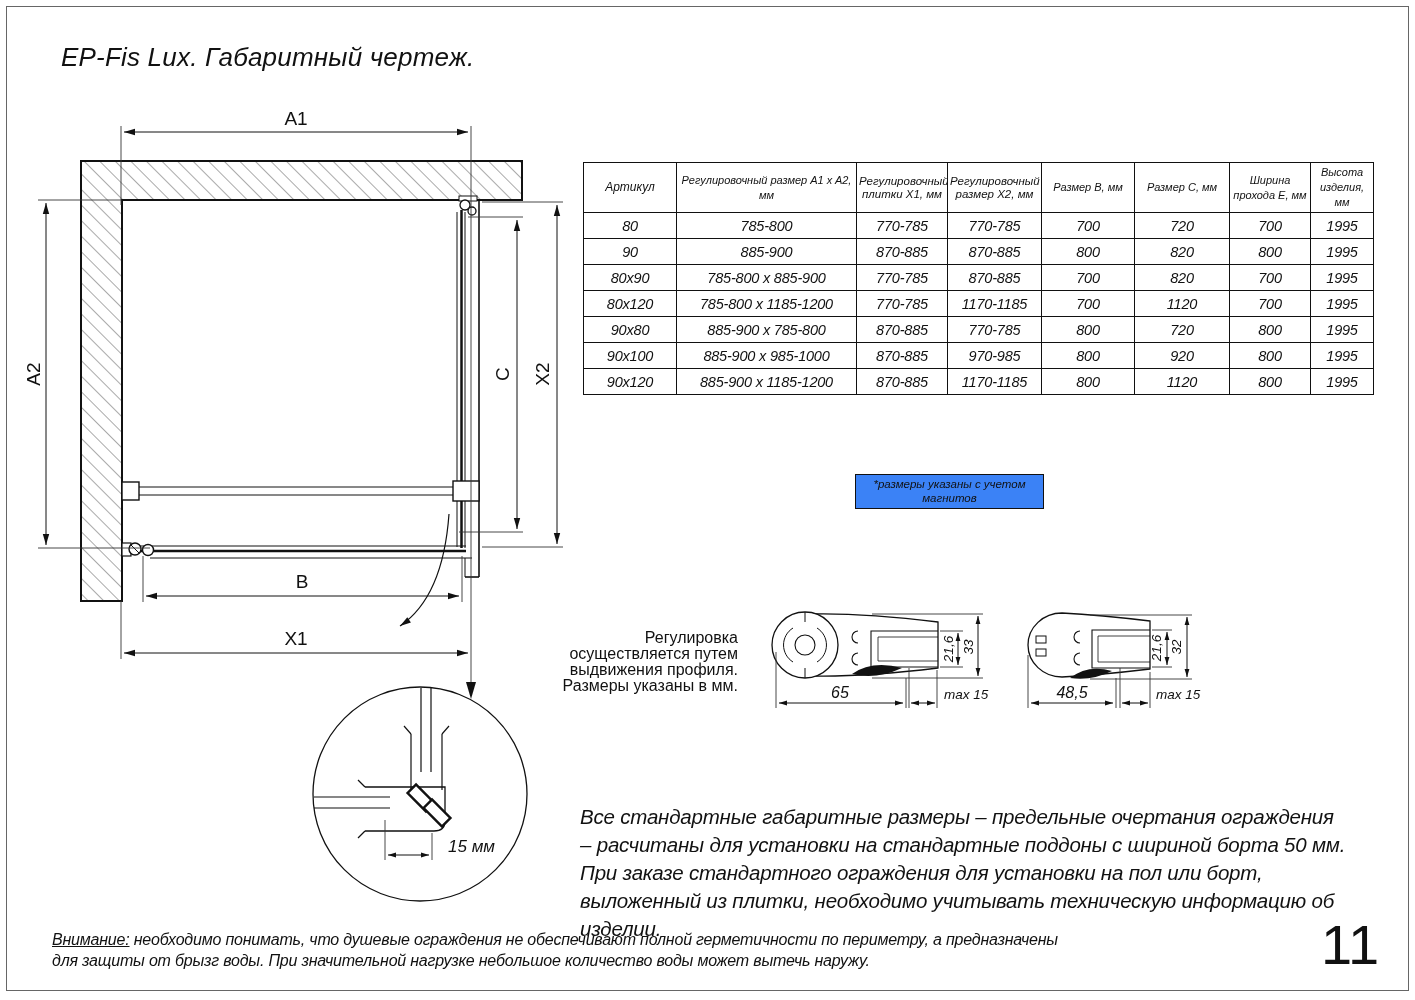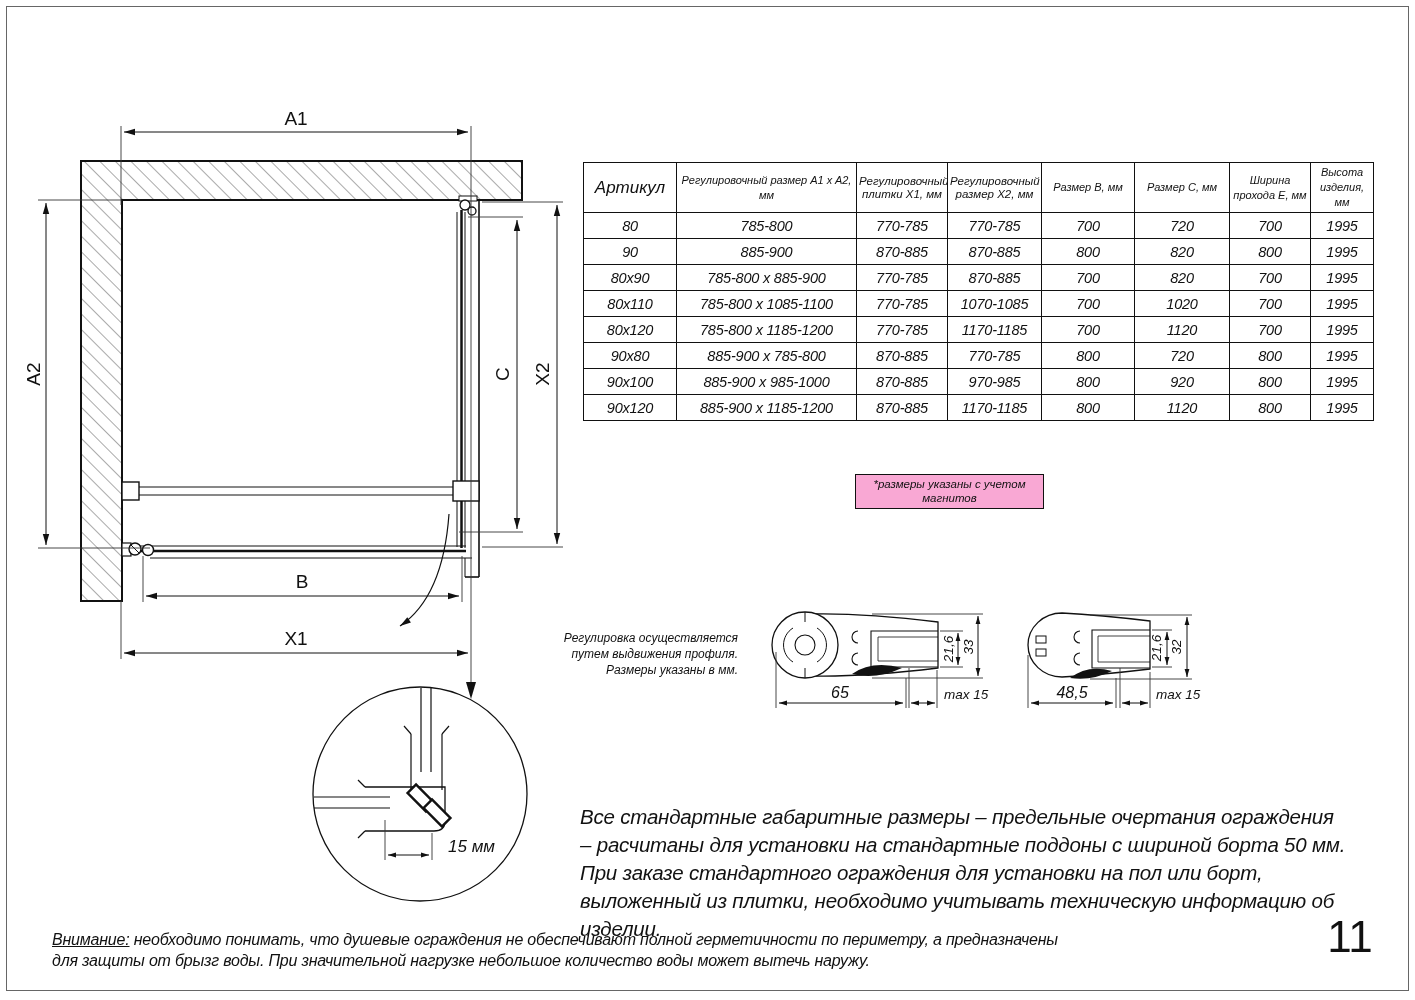--- a/index.html
+++ b/index.html
@@ -15,39 +15,40 @@
   .ds{font-size:13.5px;font-style:italic;}
   
   table.spec{position:absolute;left:583px;top:162px;border-collapse:collapse;table-layout:fixed;
              width:790px;background:#fff;}
   table.spec th,table.spec td{border:1.4px solid #111;text-align:center;vertical-align:middle;
              font-style:italic;font-weight:normal;padding:0 2px;overflow:hidden;}
   table.spec thead tr{height:50px;}
   table.spec tbody tr{height:26px;}
   table.spec th{font-size:11px;line-height:15px;}
   table.spec th.sm{font-size:11.5px;line-height:13px;}
-  table.spec th.art{font-size:17px;font-style:italic;}
+  table.spec th.art{font-size:12px;font-style:italic;}
   table.spec td{font-size:14.5px;letter-spacing:-0.2px;}
-  .footnote{left:855px;top:474px;width:187px;border:1.5px solid #111;background:#f9a8d4;
+  .footnote{left:855px;top:474px;width:187px;border:1.5px solid #111;background:#3b82f6;
             font-size:11.5px;font-style:italic;text-align:center;line-height:14px;padding:2px 0 3px;}
-  .profnote{left:558px;top:630px;width:180px;text-align:right;font-size:12px;font-style:italic;
+  .profnote{left:558px;top:630px;width:180px;text-align:right;font-size:16px;
             line-height:16px;}
   .para{left:580px;top:763px;width:766px;font-size:20.5px;font-style:italic;line-height:28px;
         letter-spacing:-0.2px;margin-top:40px;}
   .warn{left:52px;top:930px;width:1030px;font-size:16px;font-style:italic;line-height:20.5px;
         letter-spacing:-0.2px;}
   .warn .u{text-decoration:underline;}
-  .pagenum{left:1310px;top:912px;width:80px;text-align:center;font-size:44px;}
+  .pagenum{left:1310px;top:912px;width:80px;text-align:center;font-size:56px;}
 </style>
 </head>
 <body>
 
 <div class="page">
   <div class="frame"></div>
 
+  <div class="abs title">EP-Fis Lux. Габаритный чертеж.</div>
 
   <svg width="1415" height="1000" viewBox="0 0 1415 1000">
     <defs>
       <pattern id="hatch" width="11" height="11" patternUnits="userSpaceOnUse" patternTransform="rotate(-45)">
         <rect width="11" height="11" fill="#fff"></rect>
         <line x1="0" y1="0" x2="0" y2="11" stroke="#555" stroke-width="1"></line>
       </pattern>
       <marker id="arr" viewBox="0 0 12 8" markerWidth="12" markerHeight="8" refX="11.5" refY="4" orient="auto-start-reverse" markerUnits="userSpaceOnUse">
         <path d="M0.5,0.8 L11.5,4 L0.5,7.2 Z" fill="#111"></path>
       </marker>
@@ -277,30 +278,20 @@
           <td>80x90</td>
           <td>785-800 x 885-900</td>
           <td>770-785</td>
           <td>870-885</td>
           <td>700</td>
           <td>820</td>
           <td>700</td>
           <td>1995</td>
         </tr>
       <tr>
-          <td>80x110</td>
-          <td>785-800 x 1085-1100</td>
-          <td>770-785</td>
-          <td>1070-1085</td>
-          <td>700</td>
-          <td>1020</td>
-          <td>700</td>
-          <td>1995</td>
-        </tr>
-      <tr>
           <td>80x120</td>
           <td>785-800 x 1185-1200</td>
           <td>770-785</td>
           <td>1170-1185</td>
           <td>700</td>
           <td>1120</td>
           <td>700</td>
           <td>1995</td>
         </tr>
       <tr>

